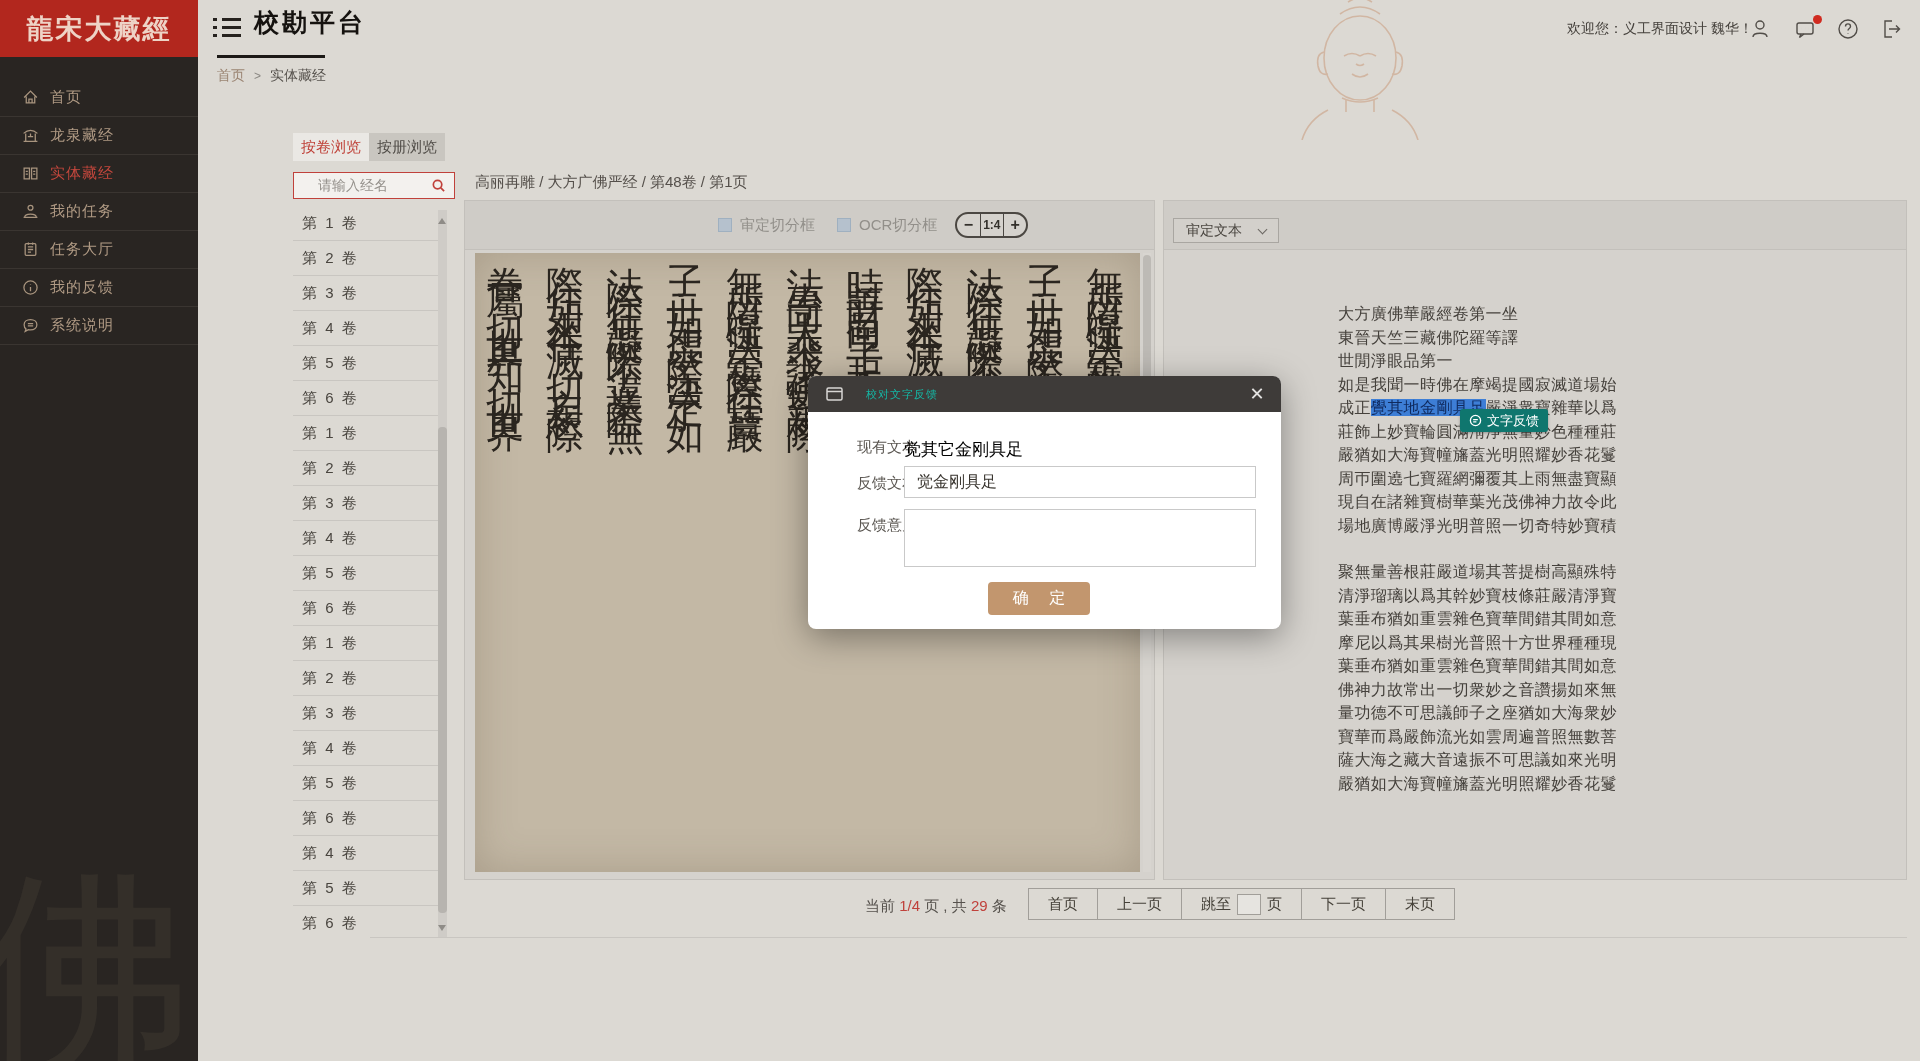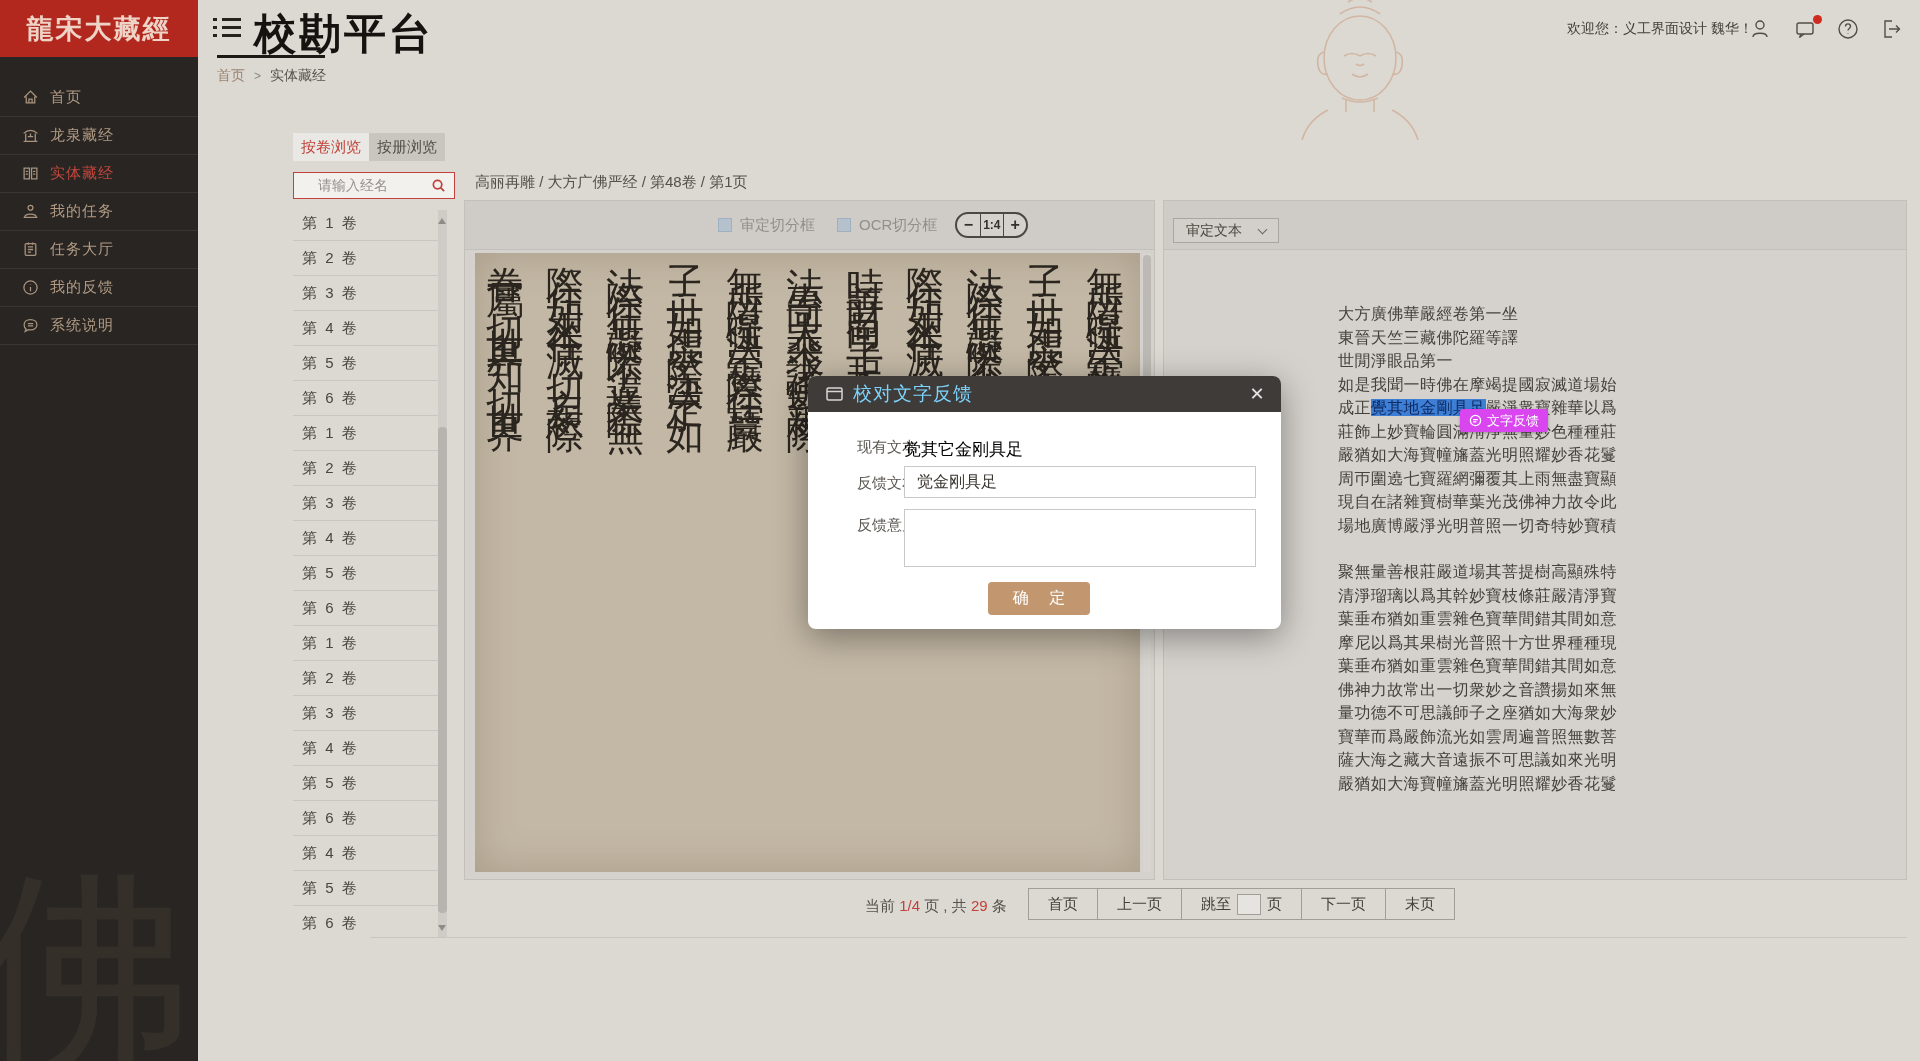--- a/index.html
+++ b/index.html
@@ -16,21 +16,21 @@
   .menu-item svg { width:17px; height:17px; stroke:#a8947e; fill:none; stroke-width:1.2; flex:none; }
   .menu-item .lbl { margin-left:11px; font-size:15px; color:#b09a84; letter-spacing:1px; }
   .menu-item.active .lbl { color:#c4473d; }
   #side-watermark { left:-28px; top:828px; font-size:220px; color:rgba(205,180,145,0.07);
           font-family:"DejaVu Serif", serif; pointer-events:none; }
 
   
   #hamburger { left:213px; top:16px; width:28px; height:24px; }
   #hamburger .bar { position:absolute; left:9px; width:19px; height:2.5px; background:#26221e; }
   #hamburger .dot { position:absolute; left:0; width:4px; height:2.5px; background:#26221e; }
-  #app-title { left:254px; top:6px; font-family:"DejaVu Serif", serif; font-size:42px; font-weight:bold; color:#15120f; letter-spacing:3px; }
+  #app-title { left:254px; top:6px; font-family:"DejaVu Serif", serif; font-size:25px; font-weight:bold; color:#15120f; letter-spacing:3px; }
   #title-underline { left:217px; top:55px; width:108px; height:3px; background:#1c1916; }
   #crumb-top { left:217px; top:67px; font-size:14px; color:#55514c; }
   #crumb-top .c1 { color:#9b8573; }
   #crumb-top .sep { margin:0 9px; color:#8a8782; font-size:12px; }
   #welcome { left:1567px; top:20px; font-size:14px; color:#45413c; }
   .hd-icon { top:17px; width:24px; height:24px; }
   .hd-icon svg { width:24px; height:24px; stroke:#514d48; fill:none; stroke-width:1.4; }
   #notif-dot { left:1813px; top:15px; width:9px; height:9px; border-radius:50%; background:#d02b20; }
   #buddha { left:1268px; top:0; width:185px; height:140px; opacity:.55; pointer-events:none; }
   #buddha svg { stroke:#c99b7c; fill:none; stroke-width:1.6; }
@@ -75,41 +75,41 @@
   #right-toolbar { left:1164px; top:201px; width:742px; height:49px; background:#cfccc7; border-bottom:1px solid #c3c0bb; }
   #text-dropdown { position:absolute; left:9px; top:17px; width:106px; height:25px; border:1px solid #a9a6a1; background:#d3d0cb;
                    display:flex; align-items:center; cursor:pointer; }
   #text-dropdown .dd-lbl { margin-left:12px; font-size:14px; color:#49453f; flex:1; }
   #text-dropdown .chev { width:7px; height:7px; border-right:1.5px solid #6b6762; border-bottom:1.5px solid #6b6762;
                    transform:rotate(45deg); margin-right:12px; margin-top:-3px; }
   #sutra-text { left:1338px; top:302px; width:300px; font-family:Liberation Serif, serif; font-size:16px;
                 line-height:23.5px; color:#45413c; letter-spacing:0.4px; }
   .sel { background:#3d7ed6; color:#0f2a5e; }
   .para-gap { height:23px; }
-  #fb-tooltip { left:1460px; top:409px; height:23px; background:#d946ef; border-radius:3px; display:flex; align-items:center;
+  #fb-tooltip { left:1460px; top:409px; height:23px; background:#0f766e; border-radius:3px; display:flex; align-items:center;
                 padding:0 9px; gap:5px; color:#fff; font-size:13px; cursor:pointer; box-shadow:0 1px 3px rgba(0,0,0,.3); }
   #fb-tooltip svg { width:13px; height:13px; stroke:#fff; fill:none; stroke-width:1.4; }
 
   
   #page-info { left:865px; top:897px; font-size:15px; color:#56524d; }
   #page-info .red { color:#c0413b; }
   #pager { left:1028px; top:888px; height:32px; display:flex; border:1px solid #a19e99; }
   .pg-cell { display:flex; align-items:center; justify-content:center; padding:0 19px; font-size:15px; color:#454139;
              border-right:1px solid #a19e99; cursor:pointer; }
   .pg-cell:last-child { border-right:none; }
   #jump-input { width:24px; height:21px; background:#e6e4e0; border:1px solid #a19e99; margin:0 6px; }
   #footer-line { left:370px; top:937px; width:1537px; height:1px; background:#c9c6c1; }
 
   
   #modal { left:808px; top:376px; width:473px; height:253px; background:#fff; border-radius:8px;
            box-shadow:0 8px 34px rgba(0,0,0,.38); }
   #modal-titlebar { position:absolute; left:0; top:0; width:473px; height:36px; background:#3e3b39;
            border-radius:8px 8px 0 0; display:flex; align-items:center; }
   #modal-titlebar svg { width:17px; height:14px; stroke:#d8d6d4; fill:none; stroke-width:1.5; margin-left:18px; }
-  #modal-title { margin-left:10px; font-size:19px; color:#7dd3fc; letter-spacing:1px; }
+  #modal-title { margin-left:23px; font-size:11px; color:#14b8a6; letter-spacing:1px; }
   #modal-close { position:absolute; right:14px; top:8px; width:20px; height:20px; color:#e4e3e2; font-size:18px;
            line-height:20px; text-align:center; cursor:pointer; font-family:"DejaVu Sans", sans-serif; }
   .m-label { position:absolute; left:25px; font-size:15px; color:#5a5651;margin-left:24px; }
   #m-current-value { position:absolute; left:96px; top:62px; font-size:17px; color:#000000; }
   #m-feedback-input { position:absolute; left:96px; top:90px; width:352px; height:32px; border:1px solid #c9c9c9;
            background:#fff; font-size:16px; color:#39352f; padding-left:12px; font-family:inherit; }
   #m-comment-area { position:absolute; left:96px; top:133px; width:352px; height:58px; border:1px solid #c9c9c9;
            background:#fff; resize:none; font-family:inherit; font-size:15px; padding:6px 10px; }
   #m-confirm { position:absolute; left:180px; top:206px; width:102px; height:33px; background:#c2966e; border:none;
            border-radius:4px; color:#fff; font-size:16px; letter-spacing:8px; padding-left:8px; cursor:pointer; font-family:inherit; }

